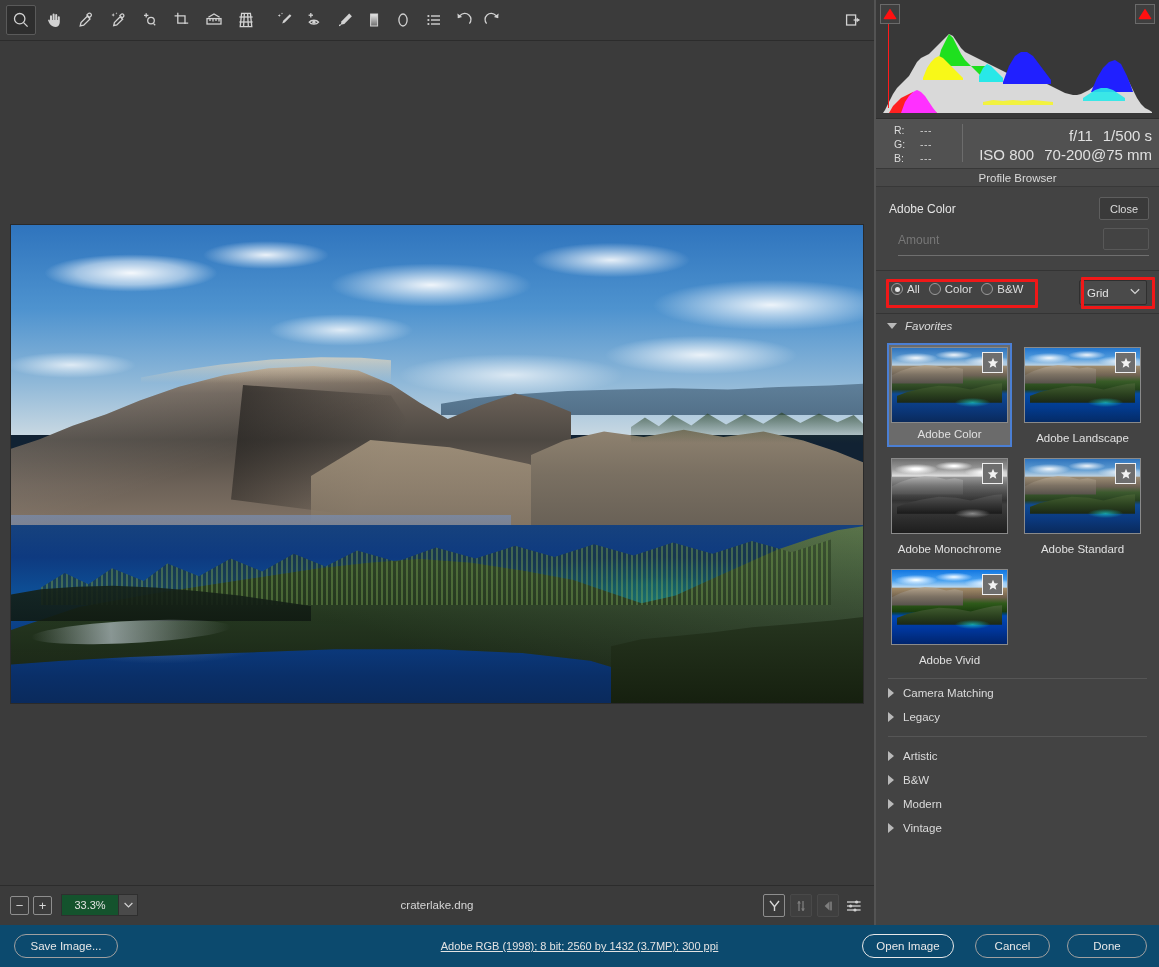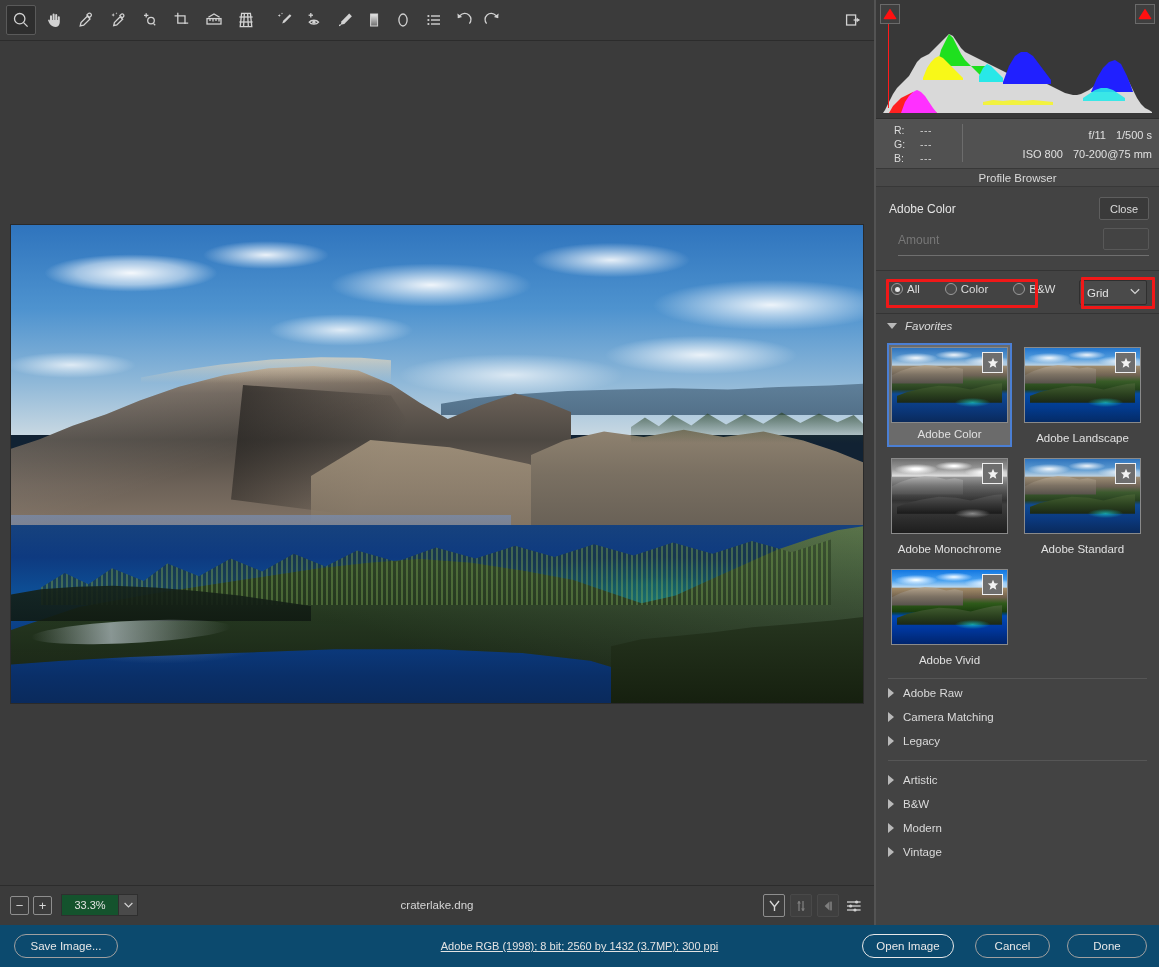--- a/index.html
+++ b/index.html
@@ -290,21 +290,21 @@
   #rgb-readout .rr { display: flex; }
   #rgb-readout .lbl { width: 26px; }
   #rgb-readout .val { color: #cfcfcf; letter-spacing: .5px; }
   #info-div {
     position: absolute; left: 86px; top: 5px;
     width: 1px; height: 38px; background: #6c6c6c;
   }
   #exif {
     position: absolute; left: 96px; top: 7px;
     width: 180px;
-    font-size: 11px; line-height: 19px; color: #e0e0e0; text-align: center;
+    font-size: 15px; line-height: 19px; color: #e0e0e0; text-align: center;
   }
   #exif .erow { display: flex; justify-content: flex-end; gap: 10px; }
 
   
   #pb-title {
     position: absolute; left: 0; top: 168px;
     width: 283px; height: 19px;
     background: #484848;
     border-top: 1px solid #383838;
     border-bottom: 1px solid #383838;
@@ -355,21 +355,21 @@
   
   #filter-row {
     position: absolute; left: 0; top: 272px;
     width: 283px; height: 42px;
     background: #434343;
     border-bottom: 1px solid #343434;
     box-sizing: border-box;
   }
   #radio-group {
     position: absolute; left: 15px; top: 11px;
-    display: flex; align-items: center; gap: 25px;
+    display: flex; align-items: center; gap: 9px;
     font-size: 11.5px; color: #dcdcdc;
   }
   .radio-item { display: flex; align-items: center; gap: 4px; cursor: pointer; }
   .radio-dot {
     width: 12px; height: 12px; border-radius: 50%;
     border: 1px solid #9a9a9a; background: #4a4a4a;
     display: flex; align-items: center; justify-content: center;
     box-sizing: border-box;
   }
   .radio-dot.on::after {
@@ -925,24 +925,20 @@
           <div class="cell-label">Adobe Vivid</div>
         </div>
       </div>
     </div>
 
     <div id="grid-divider"></div>
 
     <div id="group-list">
       <div class="group-row">
         <span class="tri-right"></span>
-        <span class="g-label">Adobe Raw</span>
-      </div>
-      <div class="group-row">
-        <span class="tri-right"></span>
         <span class="g-label">Camera Matching</span>
       </div>
       <div class="group-row">
         <span class="tri-right"></span>
         <span class="g-label">Legacy</span>
       </div>
 
       <div class="grp-divider"></div>
 
       <div class="group-row">

